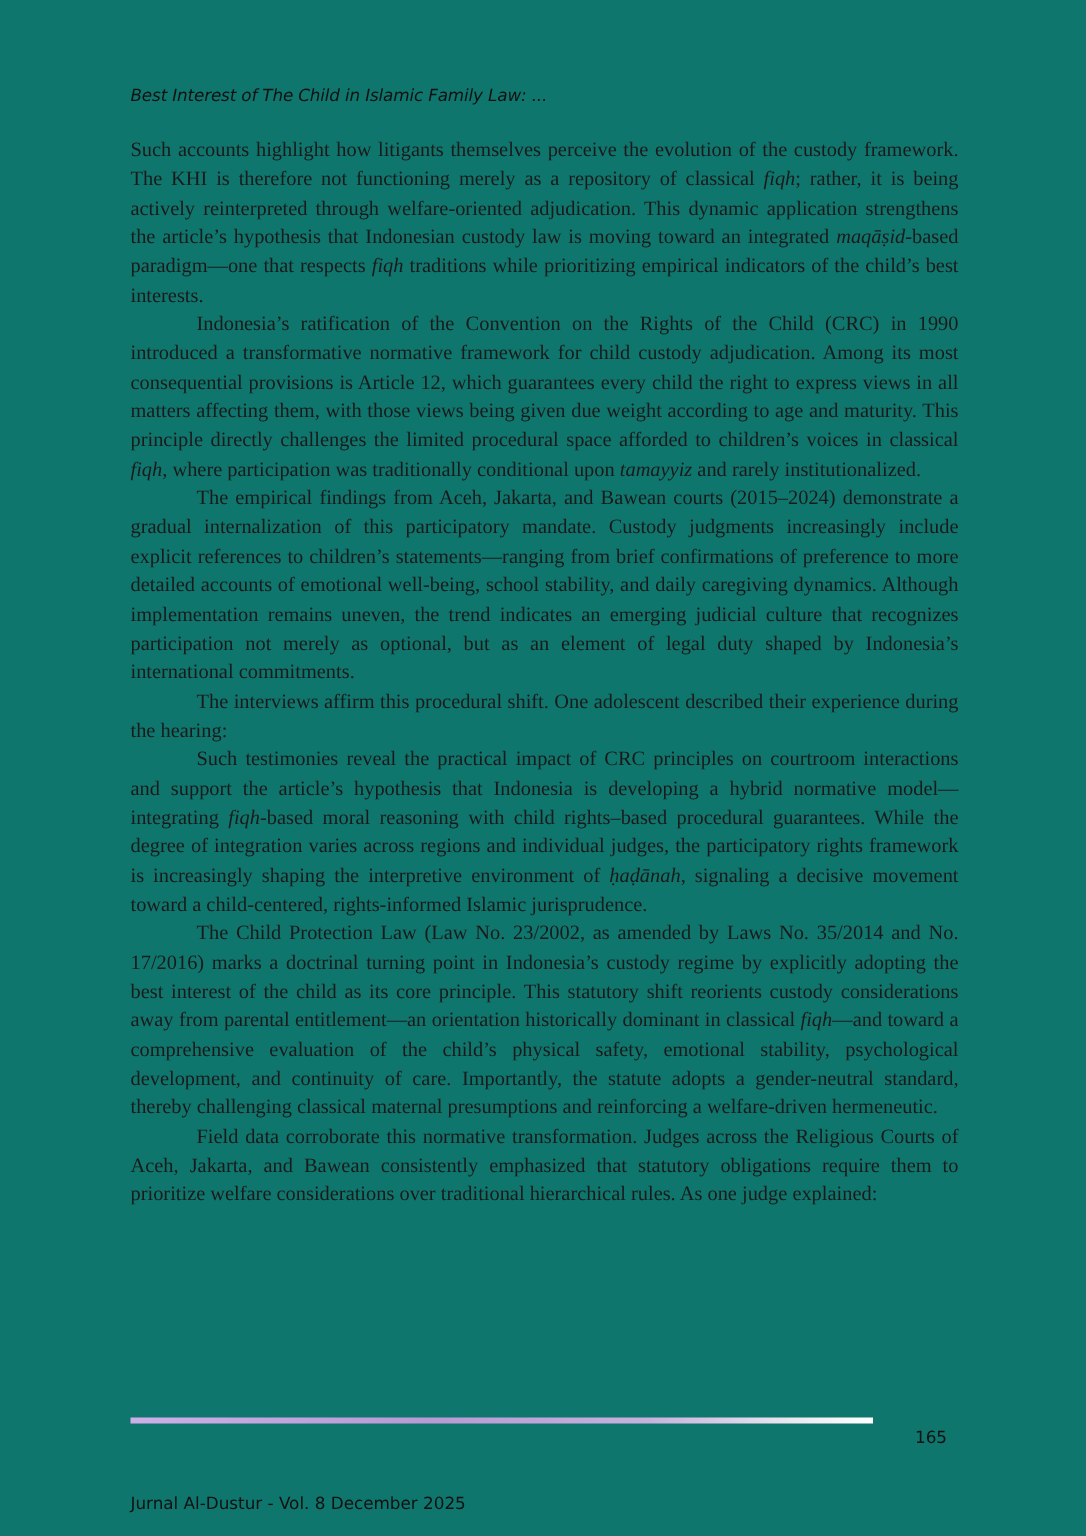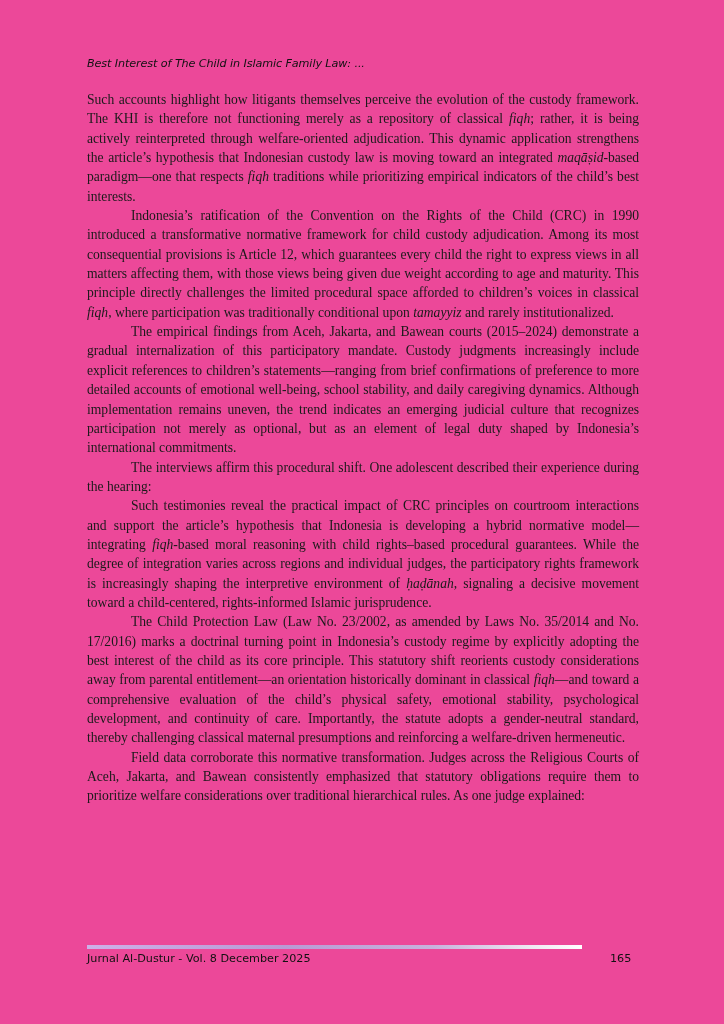--- a/index.html
+++ b/index.html
@@ -1,17 +1,17 @@
 <!DOCTYPE html>
 <html><head>
   <meta charset="utf-8">
   <style>
     html, body { margin: 0; padding: 0; background: #ffffff; }
     body { width: 724px; height: 1024px; position: relative; overflow: hidden; }
-    .page { position: absolute; left: 0; top: 0; width: 724px; height: 1024px; background: #ec4899; }
+    .page { position: absolute; left: 0; top: 0; width: 724px; height: 1024px; background: #0f766e; }
     .running-head {
       position: absolute; left: 87px; top: 57px;
       font-family: "DejaVu Sans", sans-serif; font-style: italic;
       font-size: 11.2px; color: #111; letter-spacing: -0.1px;
     }
     .body-text {
       position: absolute; left: 87px; top: 90px; width: 552px;
       font-family: "Liberation Serif", serif; font-size: 13.6px;
       line-height: 19.35px; color: #1a1a1a;
     }
@@ -19,21 +19,21 @@
     .indent { text-indent: 44px; }
     .attrib { padding-left: 44px; }
     .quote { padding-left: 45px; text-align: justify; }
     .quote .q { font-style: italic; }
     .body-text i { font-style: italic; }
     .footer-rule {
       position: absolute; left: 87px; top: 945px; width: 495px; height: 4px;
       background: linear-gradient(to right, #cdb0e8 0%, #b89ad4 40%, #c7b2dc 70%, #eeeaf2 90%, #ffffff 100%);
     }
     .footer-left {
-      position: absolute; left: 87px; top: 952px;
+      position: absolute; left: 87px; top: 996px;
       font-family: "DejaVu Sans", sans-serif; font-size: 11.2px; color: #111;
     }
     .footer-right {
       position: absolute; left: 610px; top: 952px; width: 29px; text-align: left;
       font-family: "DejaVu Sans", sans-serif; font-size: 11.2px; color: #111;
     }
   </style>
 </head>
 <body>
 

